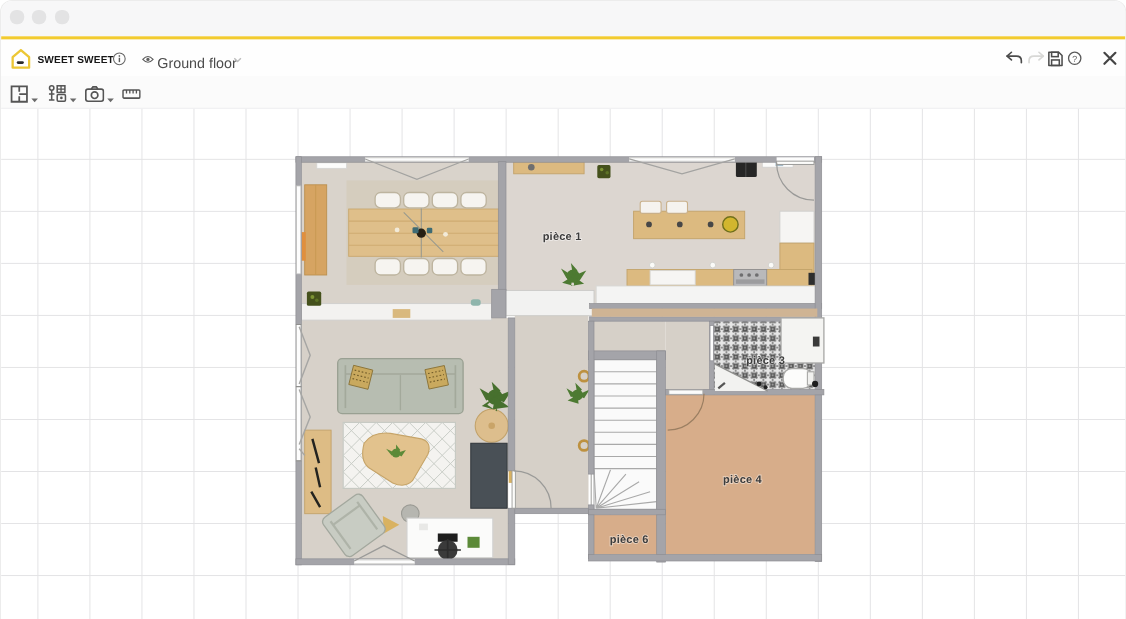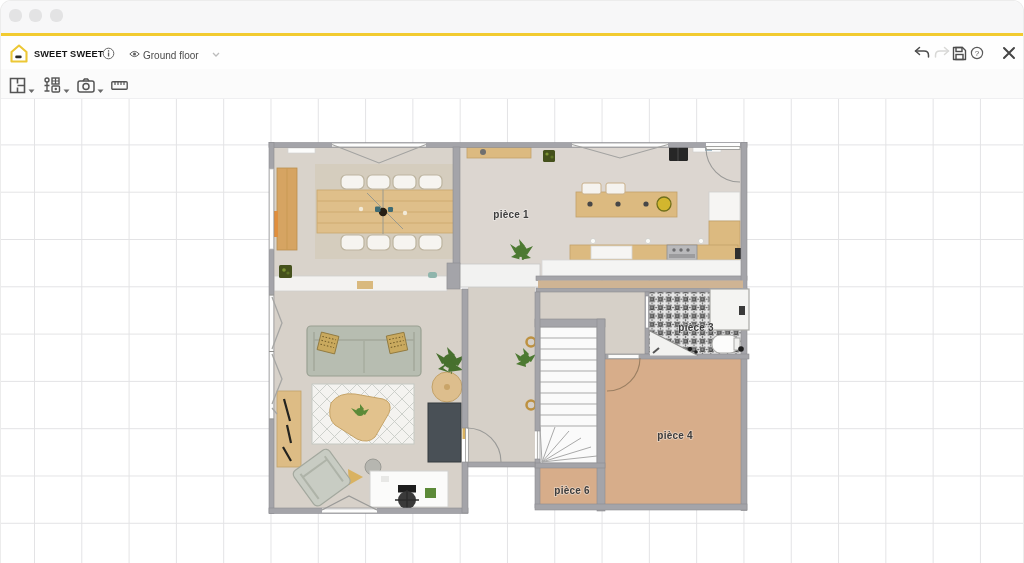--- a/index.html
+++ b/index.html
@@ -9,21 +9,21 @@
   .dot{position:absolute;top:8px;width:13px;height:13px;border-radius:45%;background:#e3e3e4;}
   .yellow{position:absolute;left:0;top:32px;width:100%;height:3px;background:#f2cb30;}
   .tb1{position:absolute;left:0;top:35px;width:100%;height:33px;background:#fefefe;}
   .tb2{position:absolute;left:0;top:68px;width:100%;height:29px;background:#fbfbfb;border-bottom:1px solid #efeff1;}
   .canvas{position:absolute;left:0;top:98px;width:100%;height:465px;background:#fff;
     background-image:linear-gradient(to right,#e3e3e5 1px,transparent 1px),linear-gradient(to bottom,#e3e3e5 1px,transparent 1px);
     background-size:47.3px 47.3px;
     background-position:-14.3px -1.9px;}
   .abs{position:absolute;left:0;top:0;width:100%;height:100%;}
   .logo-text{position:absolute;left:33px;top:47.5px;font-size:9.2px;font-weight:bold;letter-spacing:.15px;color:#161616;}
-  .gf-text{position:absolute;left:142px;top:48.5px;font-size:10px;color:#4c4c4c;}
+  .gf-text{position:absolute;left:142px;top:48.5px;font-size:13px;color:#4c4c4c;}
   .botline{position:absolute;left:0;top:561.5px;width:100%;height:1.5px;background:#e2e2e4;}
 </style>
 </head>
 <body>
 <div class="window">
 
   <div class="chrome">
     <div class="dot" style="left:8px"></div>
     <div class="dot" style="left:28px"></div>
     <div class="dot" style="left:49px"></div>

